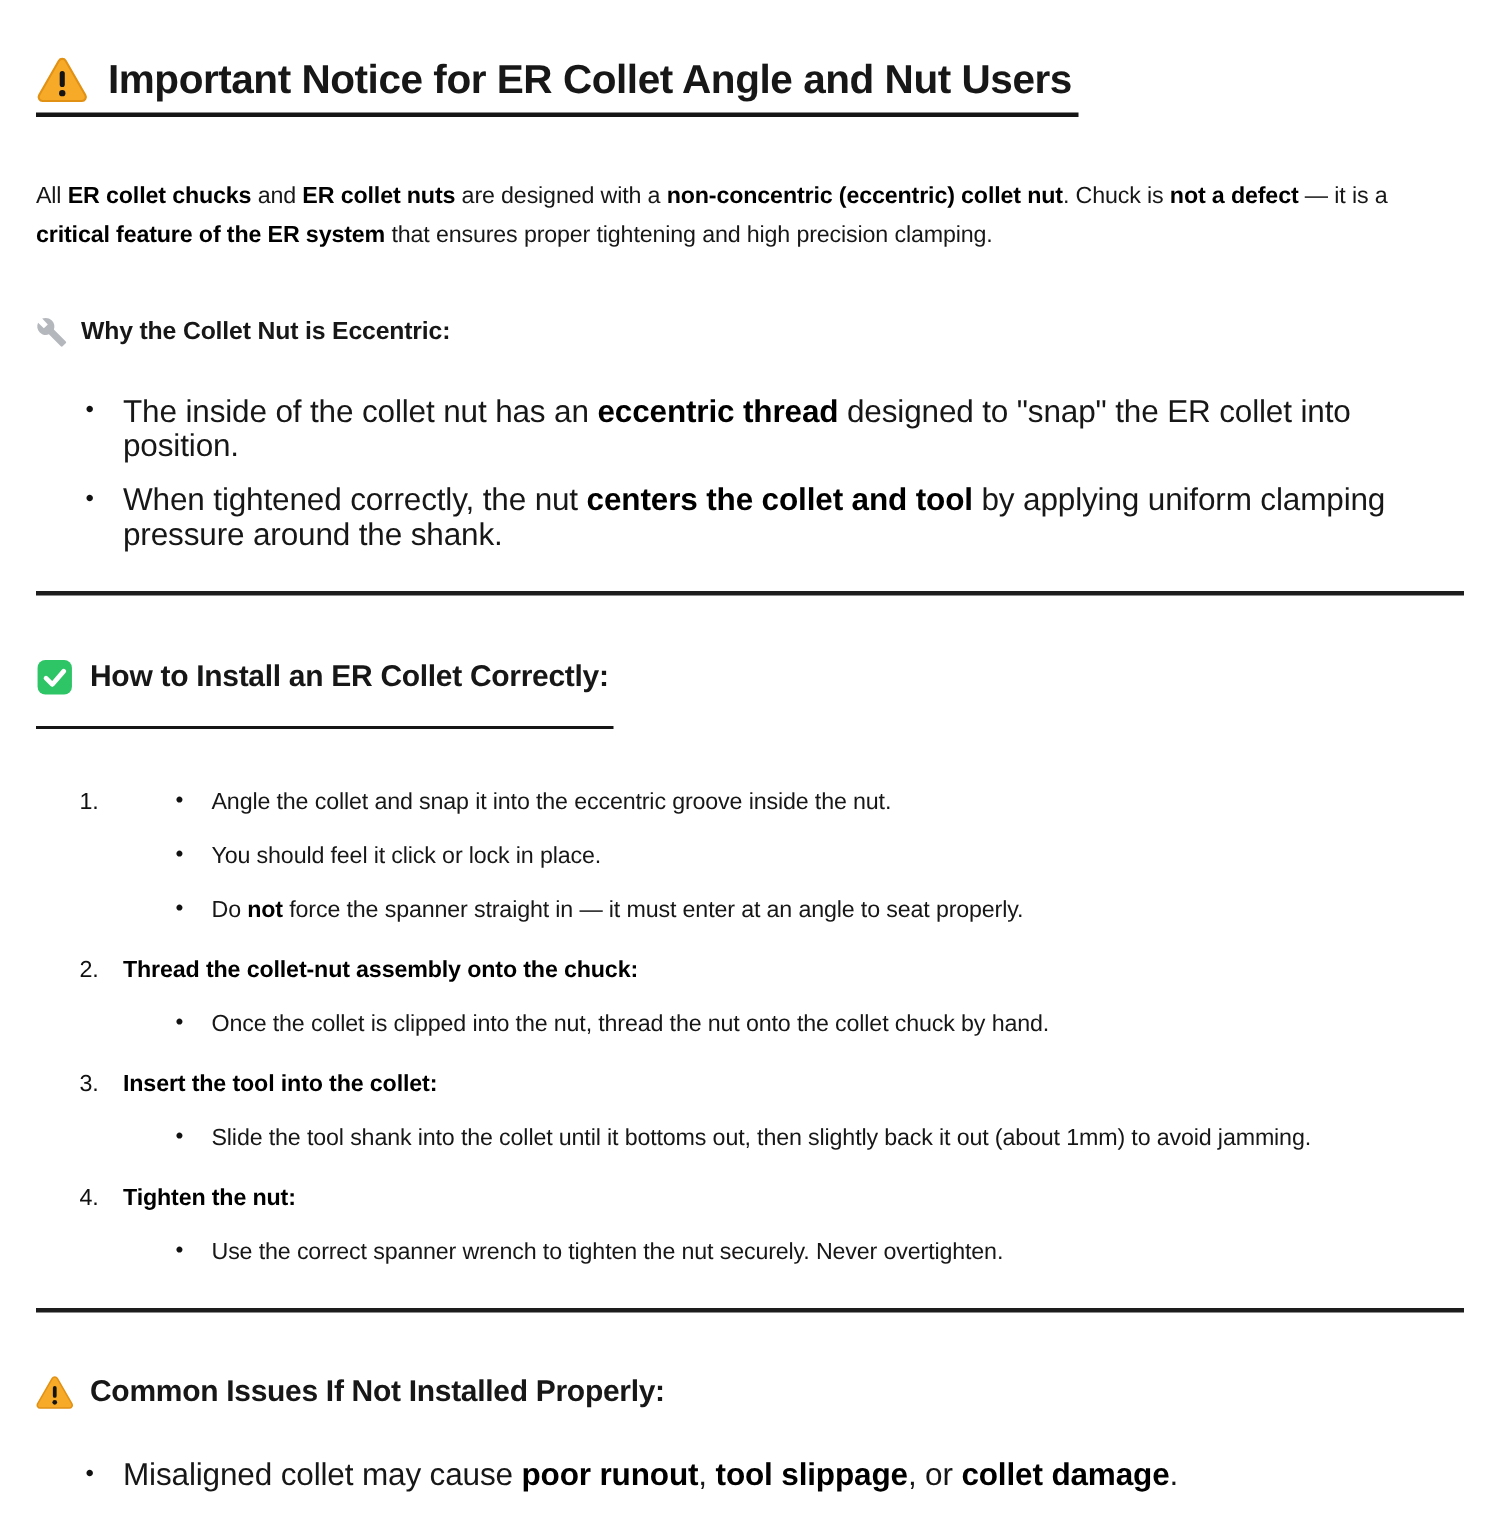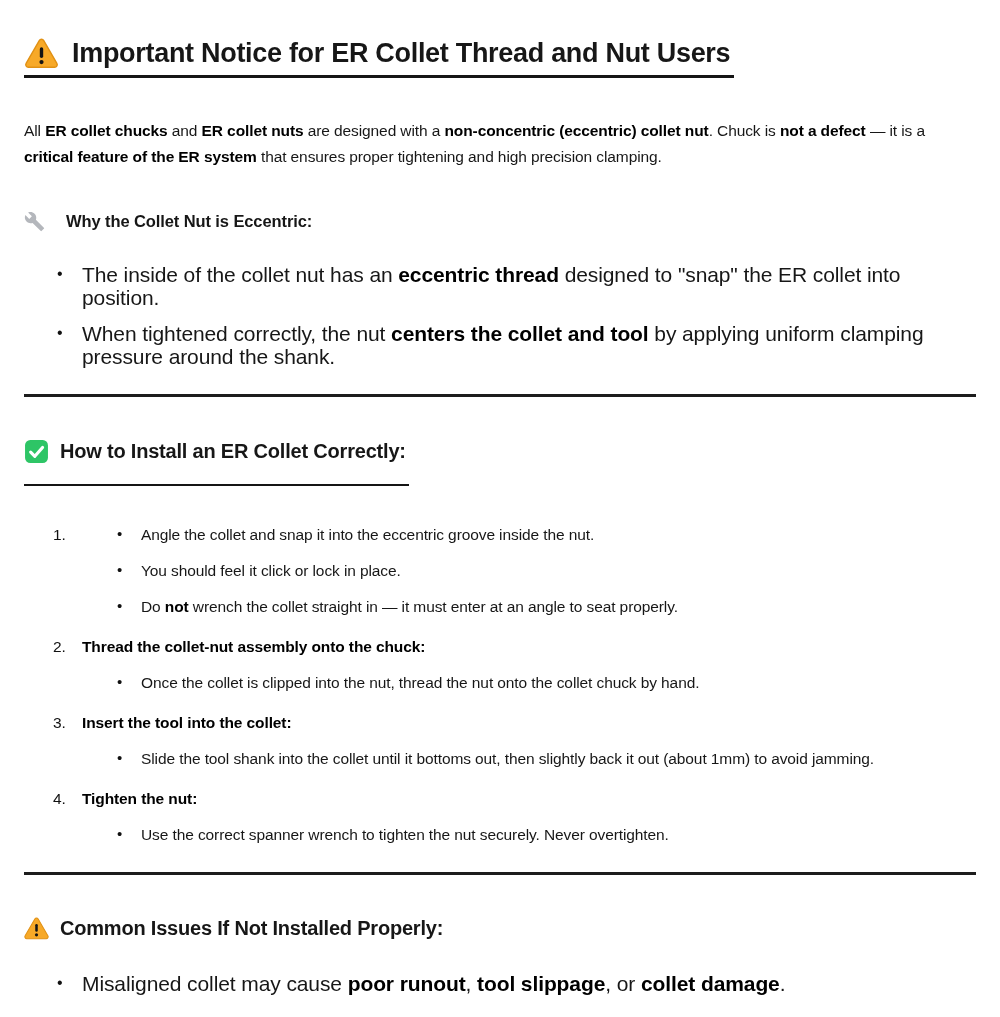--- a/index.html
+++ b/index.html
@@ -23,21 +23,21 @@
     display:inline-flex; align-items:center; gap:13px;
     font-size:27px; font-weight:700; letter-spacing:-0.3px;
     border-bottom:3px solid #151515; padding-bottom:6px; padding-right:4px;
   }
   .title svg{width:35px; height:31px;}
 
   p{font-size:15.5px; line-height:26px; margin:0;}
   .intro{margin-top:22px; max-width:946px;}
 
   .h3-row{margin-top:24px;}
-  .h3{display:inline-flex; align-items:center; gap:21px; font-size:16.5px; font-weight:700;}
+  .h3{display:inline-flex; align-items:center; gap:9px; font-size:16.5px; font-weight:700;}
   .h3 svg{width:21px; height:21px;}
 
   ul.bullets{list-style:none; margin:15px 0 0; padding:0 0 0 31px;}
   ul.bullets>li{
     position:relative; padding-left:27px; font-size:21px;
     line-height:23px; margin-bottom:13px; max-width:920px;
   }
   ul.bullets>li::before{content:"\2022"; position:absolute; left:2px; top:-1px; font-size:16px; color:#111;}
 
   hr.rule{border:none; height:3px; background:var(--rule-color); margin:26px 0 0;}
@@ -65,21 +65,21 @@
 </head>
 <body>
 
 <div class="title-row">
   <h1 class="title">
     <svg viewBox="0 0 24 22" aria-hidden="true">
       <path class="warn-body" d="M10.4 1.8 a1.85 1.85 0 0 1 3.2 0 l9.3 16.2 a1.85 1.85 0 0 1 -1.6 2.8 H2.7 a1.85 1.85 0 0 1 -1.6 -2.8 Z"></path>
       <rect class="warn-mark" x="10.8" y="6.6" width="2.4" height="7.6" rx="1.2"></rect>
       <circle class="warn-mark" cx="12" cy="17.1" r="1.5"></circle>
     </svg>
-    <span>Important Notice for ER Collet Thread and Nut Users</span>
+    <span>Important Notice for ER Collet Angle and Nut Users</span>
   </h1>
 </div>
 
 <p class="intro"><span>All </span><b>ER collet chucks</b><span> and </span><b>ER collet nuts</b><span> are designed with a </span><b>non-concentric (eccentric) collet nut</b><span>. Chuck is </span><b>not a defect</b><span> — it is a </span><b>critical feature of the ER system</b><span> that ensures proper tightening and high precision clamping.</span></p>
 
 <div class="h3-row">
   <h3 class="h3">
     <svg viewBox="0 0 24 24" aria-hidden="true">
       <path class="wrench-body" d="M22.7 19l-9.1-9.1c.9-2.3.4-5-1.5-6.9C10.1 1 7.1.6 4.7 1.6L9 6 6 9 1.6 4.7C.4 7.1.9 10.1 2.9 12.1c1.9 1.9 4.6 2.4 6.9 1.5l9.1 9.1c.4.4 1 .4 1.4 0l2.3-2.3c.5-.4.5-1.1.1-1.4z"></path>
     </svg>
@@ -100,21 +100,21 @@
       <path class="check-mark" d="M6.4 12.6l4 4 7.4-8.5"></path>
     </svg>
     <span>How to Install an ER Collet Correctly:</span>
   </h2>
 </div>
 <ol class="steps">
     <li>
       <ul class="sub-bullets">
         <li><span>Angle the collet and snap it into the eccentric groove inside the nut.</span></li>
         <li><span>You should feel it click or lock in place.</span></li>
-        <li><span>Do </span><b>not</b><span> wrench the collet straight in — it must enter at an angle to seat properly.</span></li>
+        <li><span>Do </span><b>not</b><span> force the spanner straight in — it must enter at an angle to seat properly.</span></li>
       </ul>
     </li>
     <li>
       <div class="step-title">Thread the collet-nut assembly onto the chuck:</div>
       <ul class="sub-bullets">
         <li><span>Once the collet is clipped into the nut, thread the nut onto the collet chuck by hand.</span></li>
       </ul>
     </li>
     <li>
       <div class="step-title">Insert the tool into the collet:</div>

